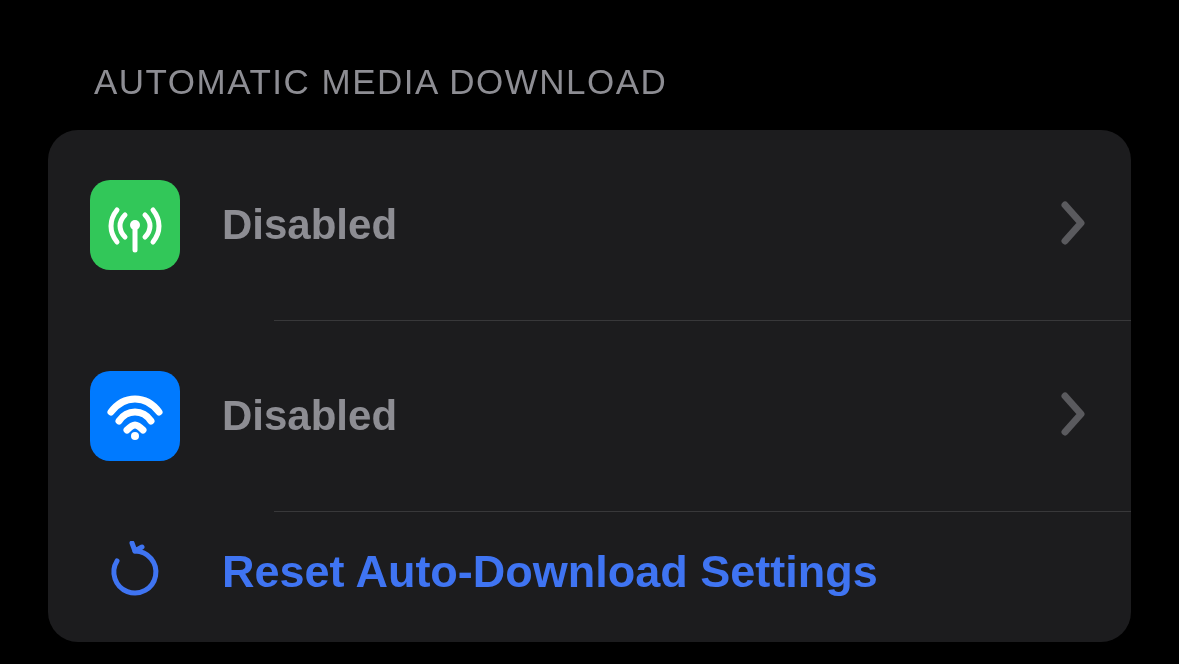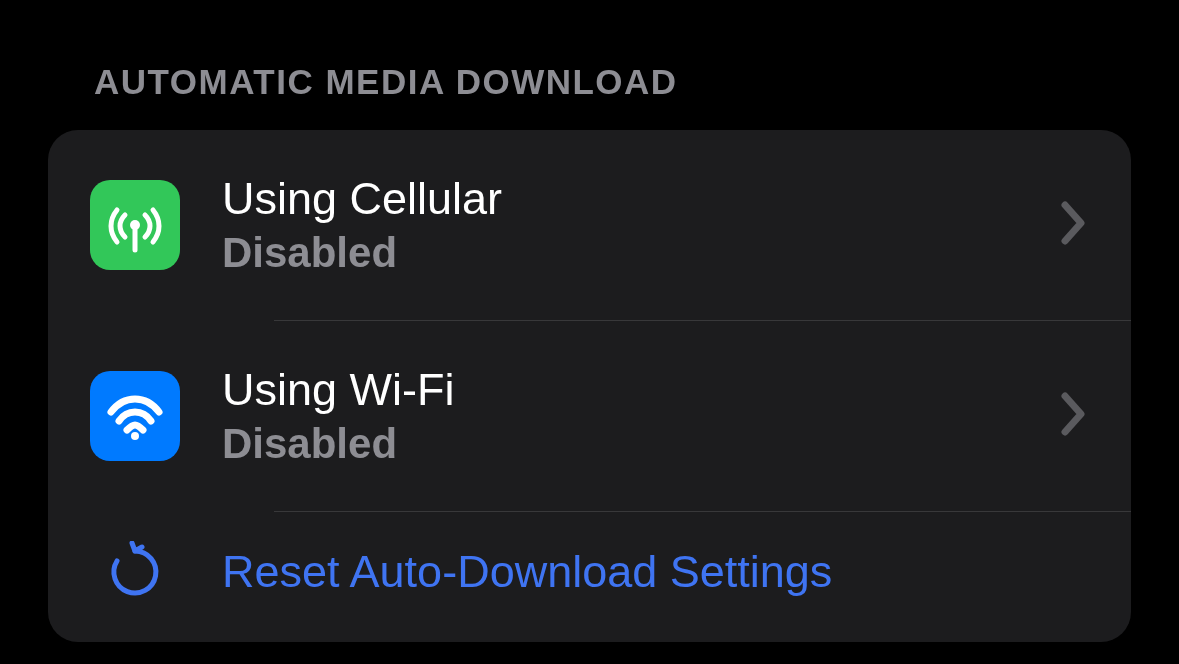--- a/index.html
+++ b/index.html
@@ -12,21 +12,21 @@
       font-family: -apple-system, BlinkMacSystemFont, "SF Pro Text", "Helvetica Neue", Arial, sans-serif;
       width: 1179px;
       height: 664px;
       overflow: hidden;
     }
     .section-header {
       color: #8d8d93;
       font-size: 35px;
       letter-spacing: 1.5px;
       padding: 62px 0 0 94px;
-      font-weight: 700;
+      font-weight: 400;
     }
     .settings-group {
       background: #1c1c1e;
       border-radius: 30px;
       margin: 28px 48px 0 48px;
     }
     .setting-row {
       display: flex;
       align-items: center;
       position: relative;
@@ -90,21 +90,21 @@
       width: 90px;
       margin-left: 42px;
       display: flex;
       align-items: center;
       justify-content: center;
       flex-shrink: 0;
     }
     .reset-label {
       color: #3f74f2;
       font-size: 45px;
-      font-weight: 400;
+      font-weight: 700;
       margin-left: 42px;
     }
   </style>
 </head>
 <body>
 
 <div class="section-header">AUTOMATIC MEDIA DOWNLOAD</div>
 
 <div class="settings-group">
 
@@ -113,21 +113,20 @@
       <svg width="60" height="60" viewBox="0 0 60 60" fill="none">
         <path d="M12 15 C8 20, 6 26, 6 31 C6 36, 8 42, 12 47" stroke="#ffffff" stroke-width="5" stroke-linecap="round" fill="none"></path>
         <path d="M20 20 C17 23, 15 27, 15 31 C15 35, 17 39, 20 42" stroke="#ffffff" stroke-width="5" stroke-linecap="round" fill="none"></path>
         <path d="M48 15 C52 20, 54 26, 54 31 C54 36, 52 42, 48 47" stroke="#ffffff" stroke-width="5" stroke-linecap="round" fill="none"></path>
         <path d="M40 20 C43 23, 45 27, 45 31 C45 35, 43 39, 40 42" stroke="#ffffff" stroke-width="5" stroke-linecap="round" fill="none"></path>
         <circle cx="30" cy="30" r="5" fill="#ffffff"></circle>
         <line x1="30" y1="34" x2="30" y2="55" stroke="#ffffff" stroke-width="5" stroke-linecap="round"></line>
       </svg>
     </div>
     <div class="row-content">
-      <div class="row-title">Using Cellular</div>
       <div class="row-subtitle">Disabled</div>
     </div>
     <div class="chevron">
       <svg width="28" height="48" viewBox="0 0 28 48" fill="none">
         <path d="M4 6 L20 24 L4 42" stroke="#5a5a5e" stroke-width="7" stroke-linecap="round" stroke-linejoin="round" fill="none"></path>
       </svg>
     </div>
   </div>
 
   <div class="divider"></div>
@@ -135,21 +134,20 @@
   <div class="setting-row">
     <div class="icon-box icon-blue">
       <svg width="64" height="64" viewBox="0 0 64 64" fill="none">
         <path d="M8 28 C14 20, 22 15, 32 15 C42 15, 50 20, 56 28" stroke="#ffffff" stroke-width="7" stroke-linecap="round" fill="none"></path>
         <path d="M16 37 C20 31, 26 28, 32 28 C38 28, 44 31, 48 37" stroke="#ffffff" stroke-width="7" stroke-linecap="round" fill="none"></path>
         <path d="M24 46 C27 43, 29 41, 32 41 C35 41, 37 43, 40 46" stroke="#ffffff" stroke-width="7" stroke-linecap="round" fill="none"></path>
         <circle cx="32" cy="52" r="4" fill="#ffffff"></circle>
       </svg>
     </div>
     <div class="row-content">
-      <div class="row-title">Using Wi-Fi</div>
       <div class="row-subtitle">Disabled</div>
     </div>
     <div class="chevron">
       <svg width="28" height="48" viewBox="0 0 28 48" fill="none">
         <path d="M4 6 L20 24 L4 42" stroke="#5a5a5e" stroke-width="7" stroke-linecap="round" stroke-linejoin="round" fill="none"></path>
       </svg>
     </div>
   </div>
 
   <div class="divider"></div>

